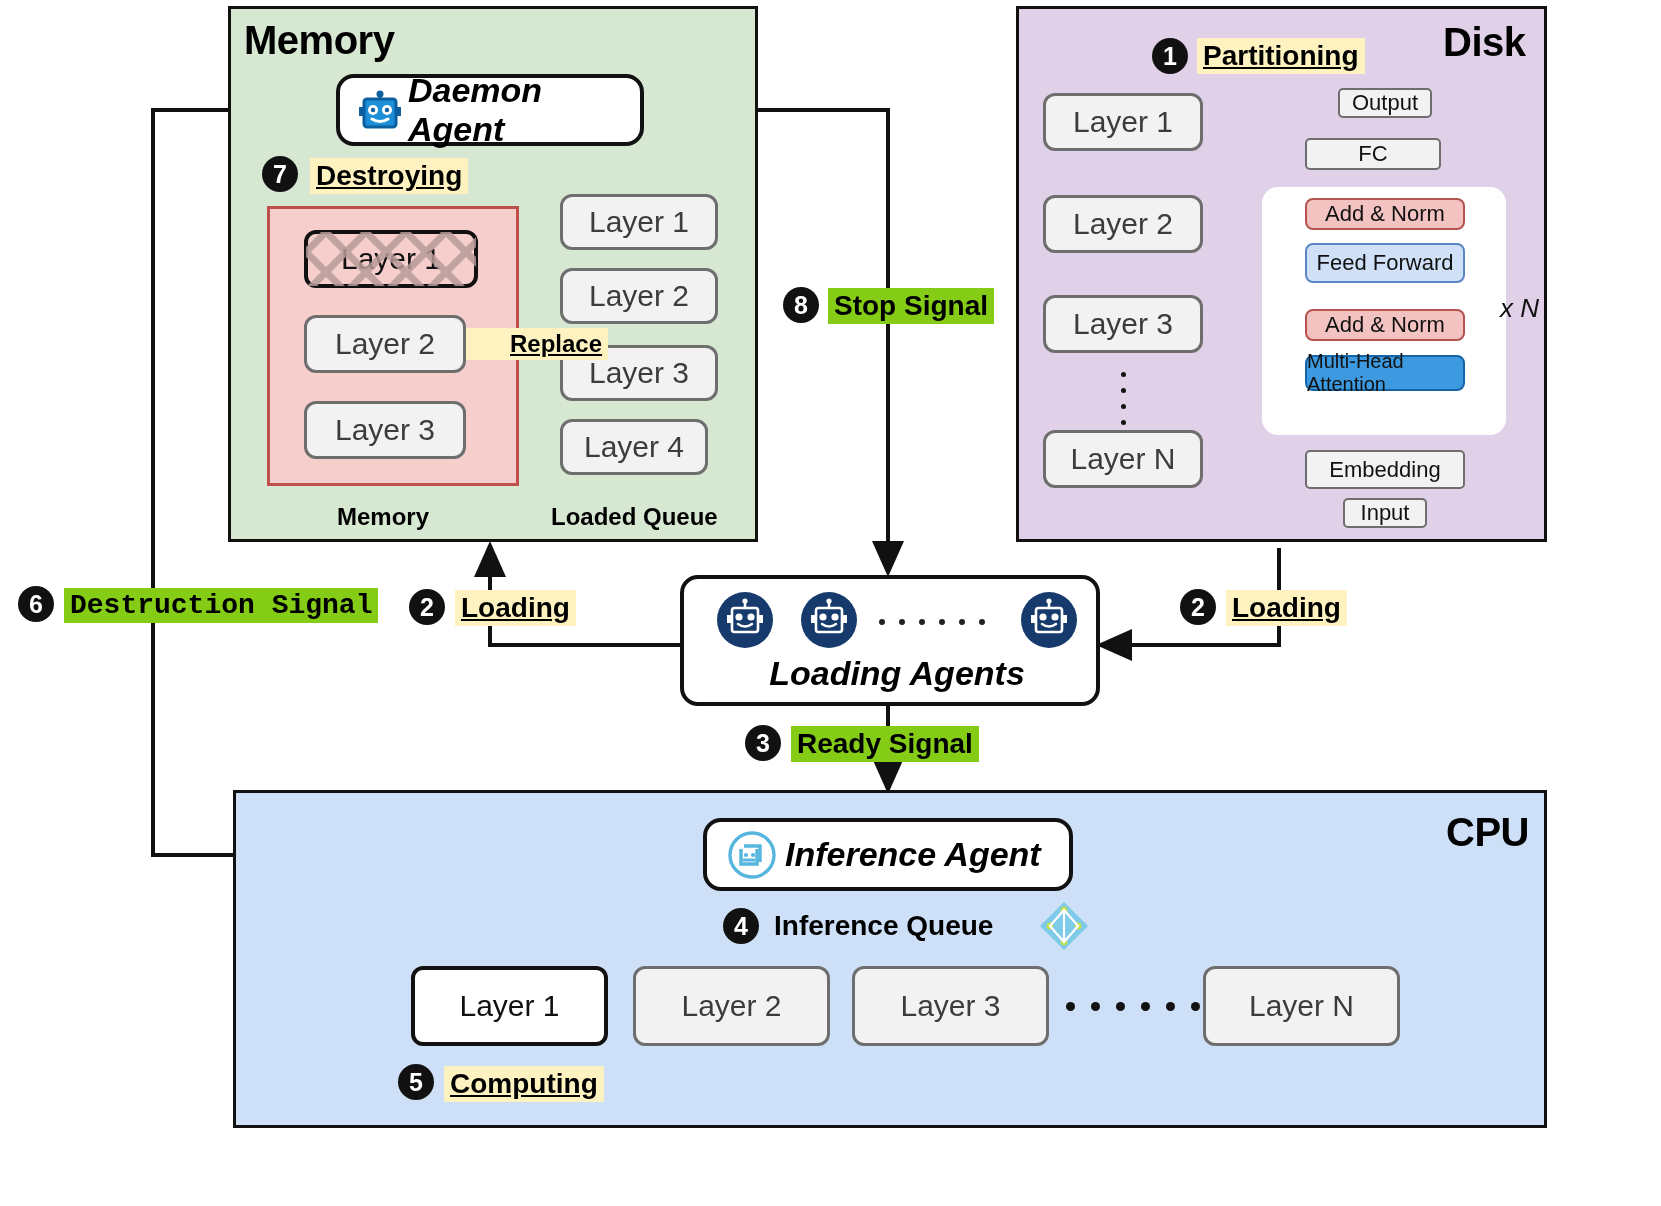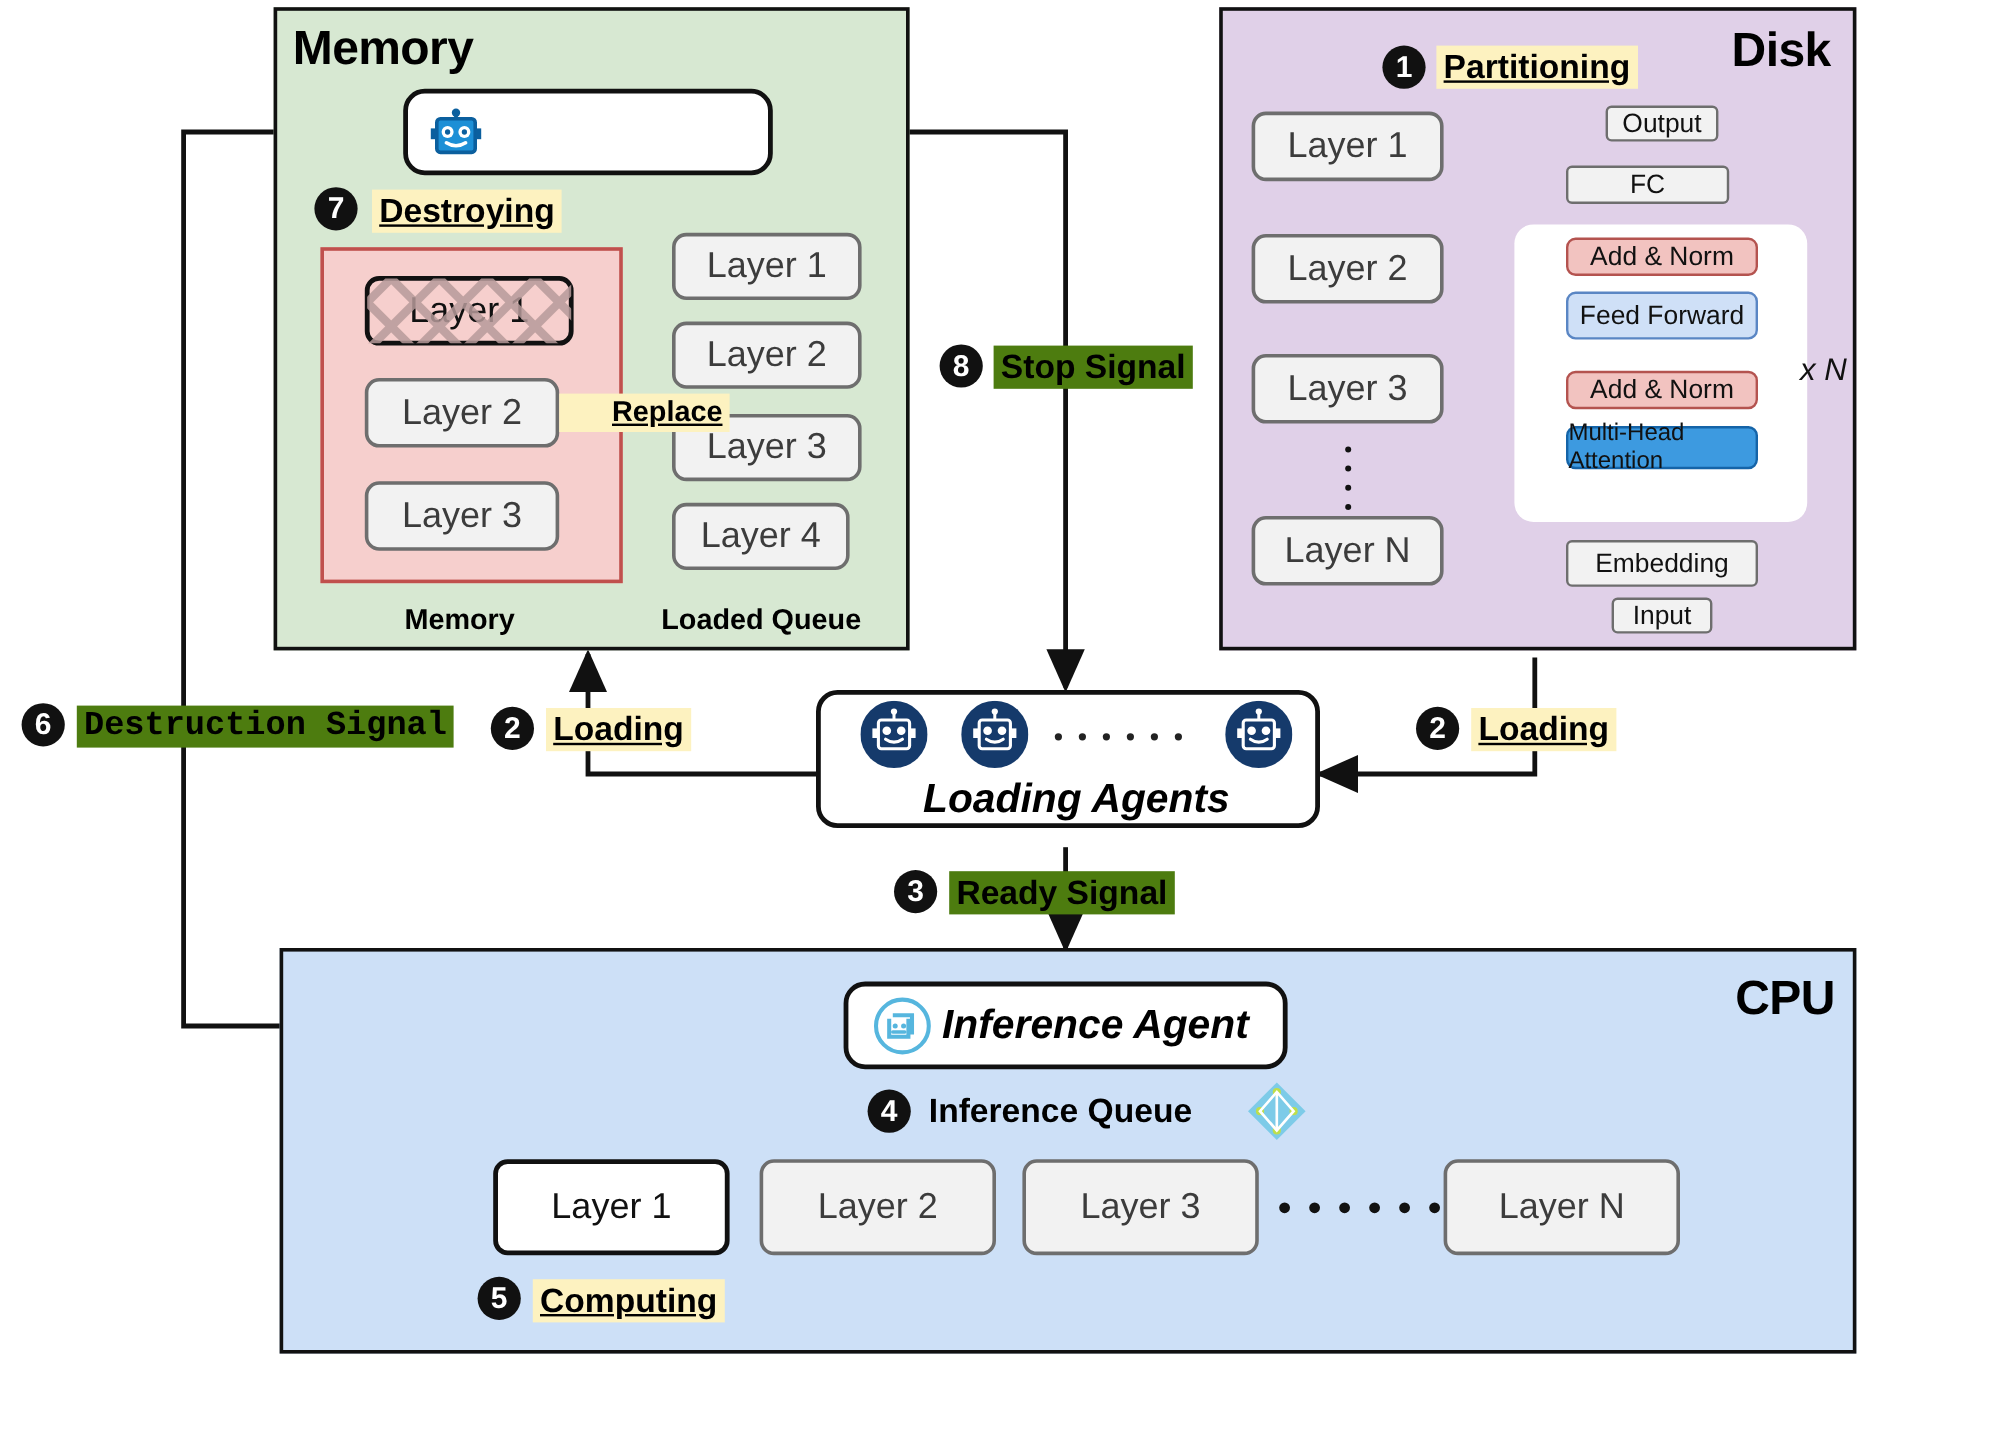--- a/index.html
+++ b/index.html
@@ -12,21 +12,21 @@
   
   .chip{position:absolute;box-sizing:border-box;display:flex;align-items:center;justify-content:center;
         background:#f2f2f2;border:3px solid #6e6e6e;border-radius:12px;color:#3c3c3c;font-size:30px;}
   .chip.dark{border-color:#111;color:#111;background:#fff;border-width:4px;}
 
   
   .badge{position:absolute;width:36px;height:36px;border-radius:50%;background:#111;color:#fff;
          font-weight:bold;font-size:25px;display:flex;align-items:center;justify-content:center;}
   .tag{position:absolute;font-weight:bold;font-size:28px;color:#000;padding:2px 6px;white-space:nowrap;}
   .tag.yellow{background:#fdf2c0;text-decoration:underline;}
-  .tag.pink{background:#4d7c0f;}
+  .tag.pink{background:#84cc16;}
 
   .smalllabel{position:absolute;font-weight:bold;font-size:24px;color:#000;}
 
   svg.lines{position:absolute;left:0;top:0;width:1661px;height:1206px;pointer-events:none;}
 
   .agentbox{position:absolute;box-sizing:border-box;background:#fff;border:4px solid #111;border-radius:18px;
             display:flex;align-items:center;}
   .agentname{font-style:italic;font-weight:bold;font-size:34px;color:#000;}
 
   .tblock{position:absolute;box-sizing:border-box;display:flex;align-items:center;justify-content:center;
@@ -102,20 +102,21 @@
         <rect x="6" y="9" width="32" height="28" rx="3" fill="#1d8fd6" stroke="#0b5f9e" stroke-width="3"></rect>
         <rect x="1" y="17" width="5" height="9" fill="#0b5f9e"></rect>
         <rect x="38" y="17" width="5" height="9" fill="#0b5f9e"></rect>
         <circle cx="15" cy="20" r="5" fill="#fff"></circle>
         <circle cx="29" cy="20" r="5" fill="#fff"></circle>
         <circle cx="15" cy="20" r="2.2" fill="#0b5f9e"></circle>
         <circle cx="29" cy="20" r="2.2" fill="#0b5f9e"></circle>
         <path d="M14 29 Q22 34 30 29" fill="none" stroke="#fff" stroke-width="3" stroke-linecap="round"></path>
       </svg>
     </span>
+    <span class="agentname">Daemon Agent</span>
   </div>
 
   <div class="badge" style="left:262px;top:156px;">7</div>
   <div class="tag yellow" style="left:310px;top:158px;">Destroying</div>
 
   <div style="position:absolute;left:267px;top:206px;width:246px;height:274px;background:#f6cfcd;border:3px solid #c0504d;"></div>
 
   <div class="chip dark" style="left:304px;top:230px;width:174px;height:58px;background:#f6cfcd;">
     <span>Layer 1</span>
   </div>
@@ -206,21 +207,21 @@
     <span>Multi-Head Attention</span>
   </div>
   <div class="tblock tb-grey" style="left:1305px;top:450px;width:160px;height:39px;">
     <span>Embedding</span>
   </div>
   <div class="tblock tb-grey" style="left:1343px;top:498px;width:84px;height:30px;">
     <span>Input</span>
   </div>
   <div class="xn" style="left:1500px;top:293px;">x N</div>
 
-  <div class="agentbox" style="left:680px;top:575px;width:420px;height:115px;flex-direction:column;justify-content:center;padding-left:14px;">
+  <div class="agentbox" style="left:680px;top:575px;width:420px;height:131px;flex-direction:column;justify-content:center;padding-left:14px;">
     <div style="display:flex;align-items:center;justify-content:center;width:100%;margin-top:4px;">
       <span style="margin:0 14px;">
         <svg width="56" height="56" viewBox="0 0 56 56">
           <circle cx="28" cy="28" r="28" fill="#153a6b"></circle>
           <line x1="28" y1="10" x2="28" y2="16" stroke="#fff" stroke-width="2.5"></line>
           <circle cx="28" cy="9" r="2.6" fill="#fff"></circle>
           <rect x="15" y="16" width="26" height="24" rx="2.5" fill="none" stroke="#fff" stroke-width="2.6"></rect>
           <rect x="10" y="23" width="5" height="8" fill="#fff"></rect>
           <rect x="41" y="23" width="5" height="8" fill="#fff"></rect>
           <circle cx="22" cy="25" r="3.6" fill="#fff"></circle>

